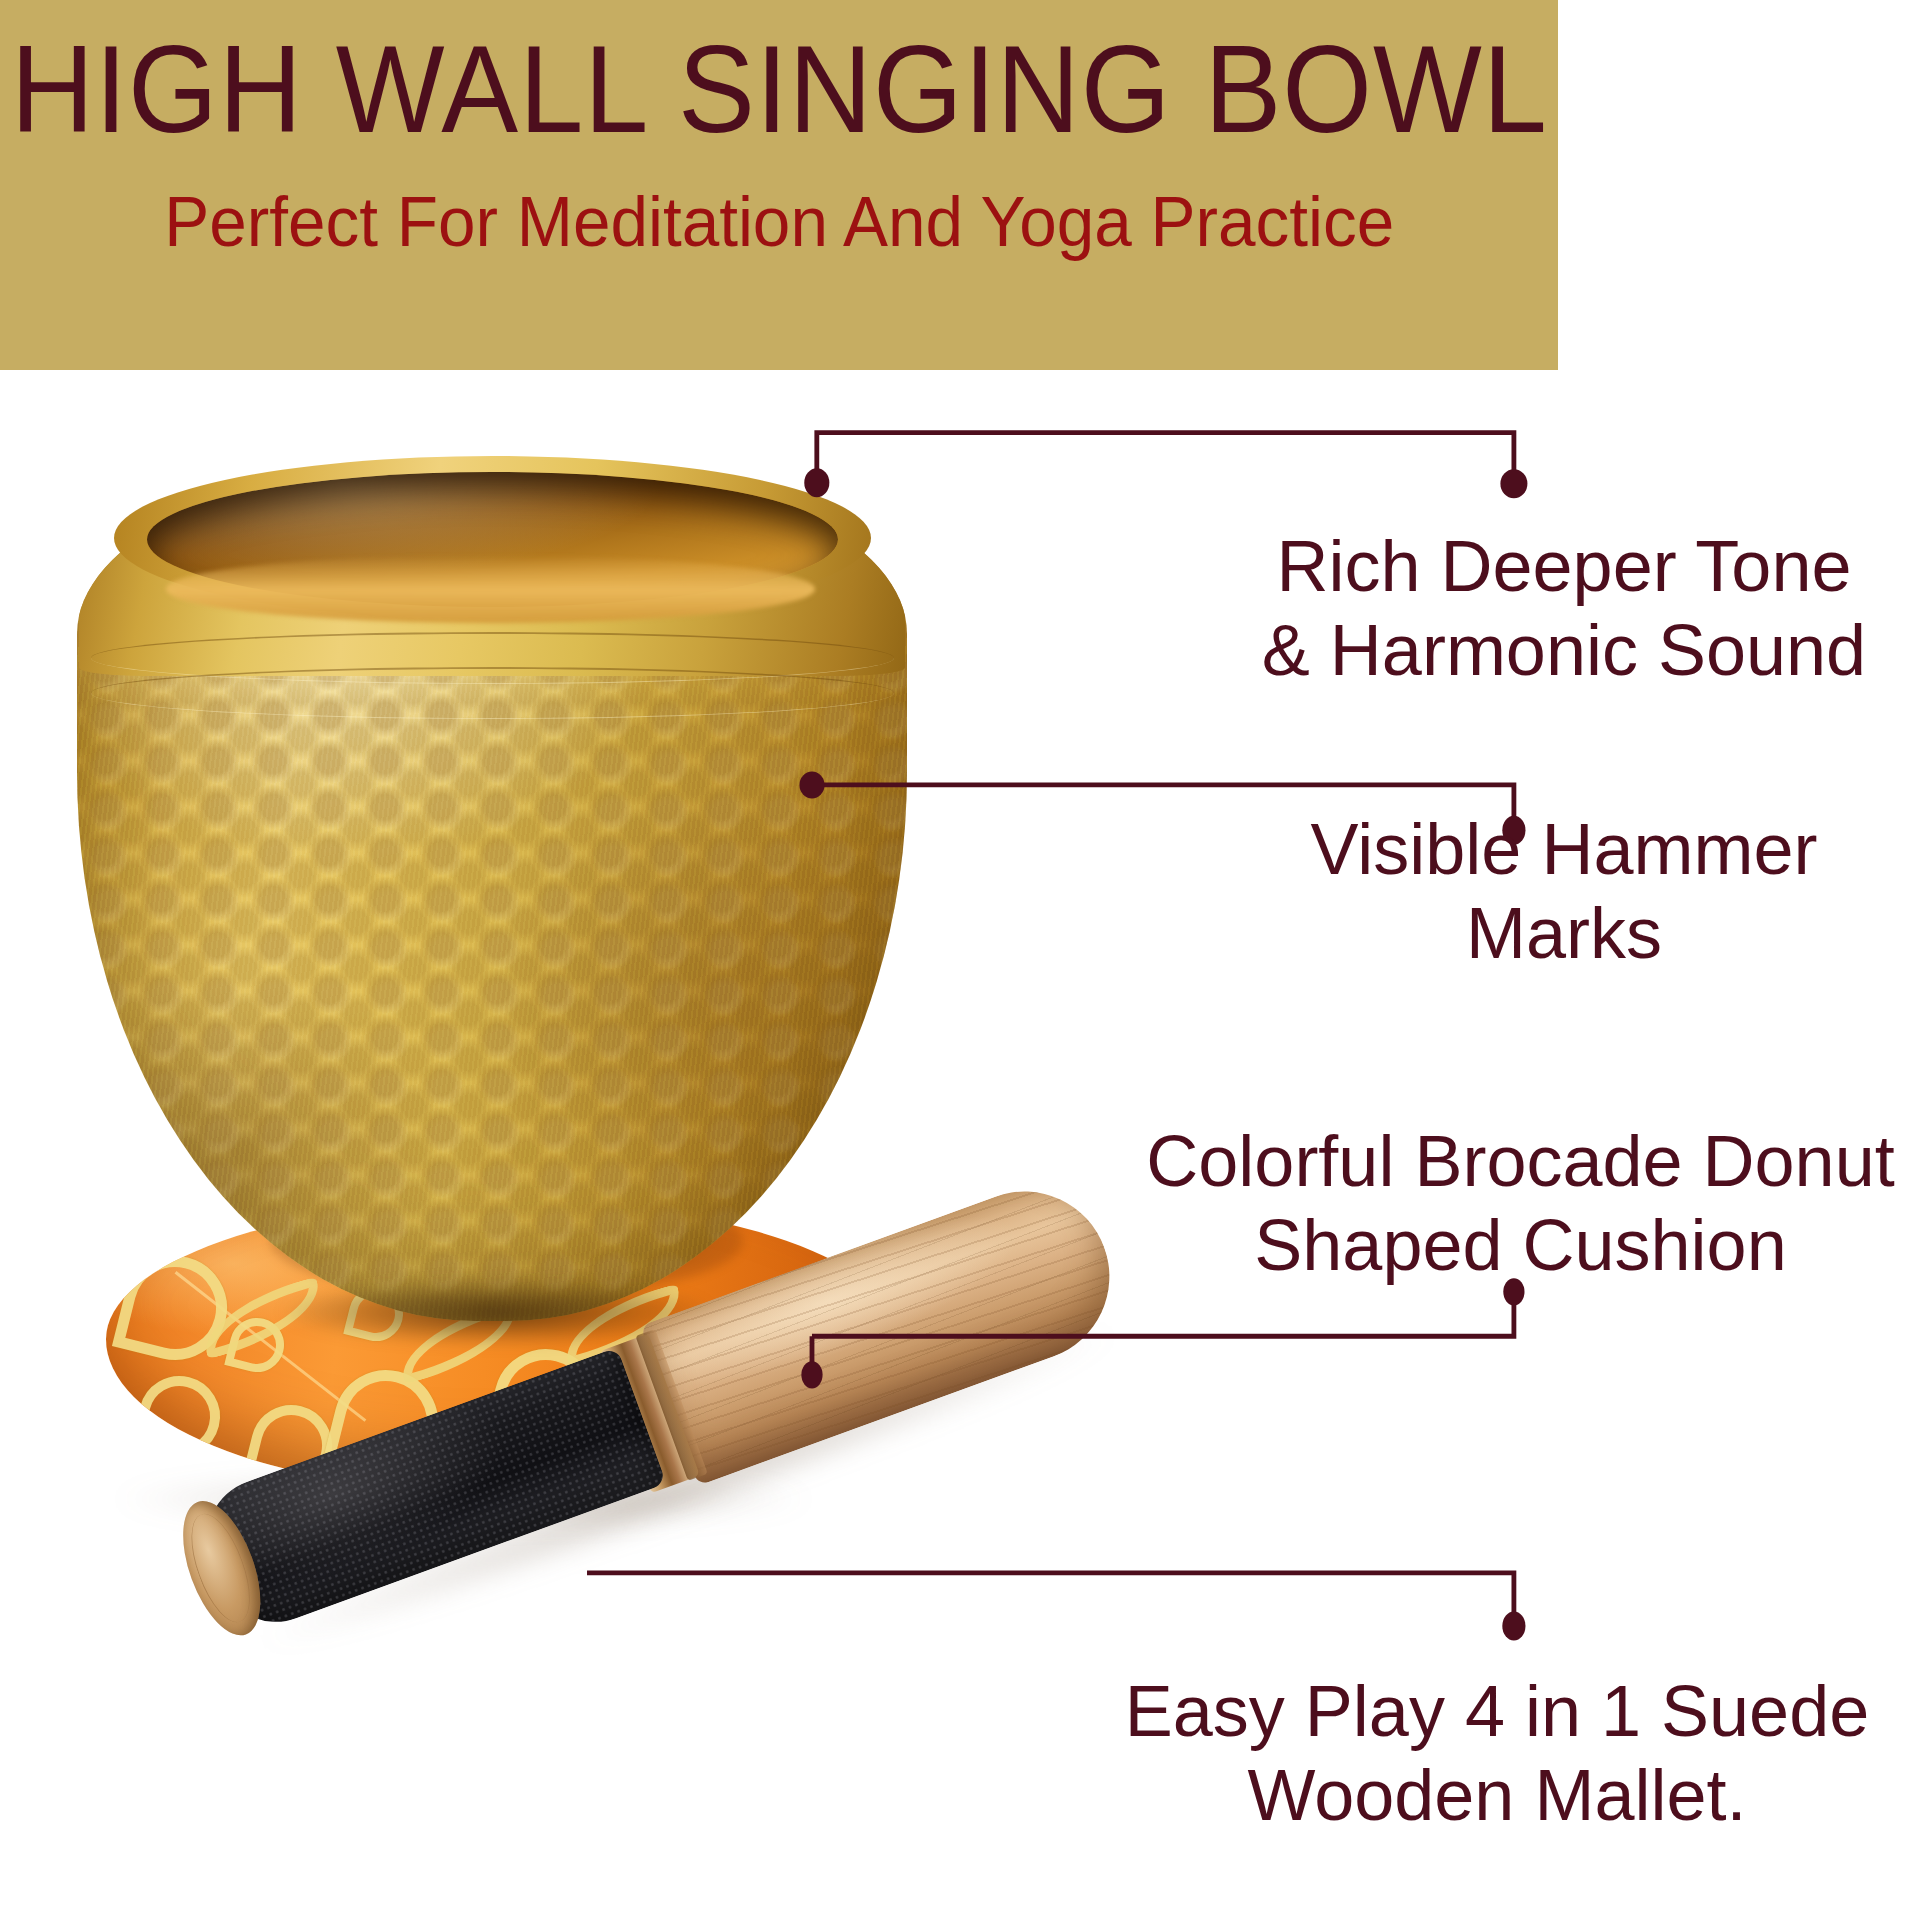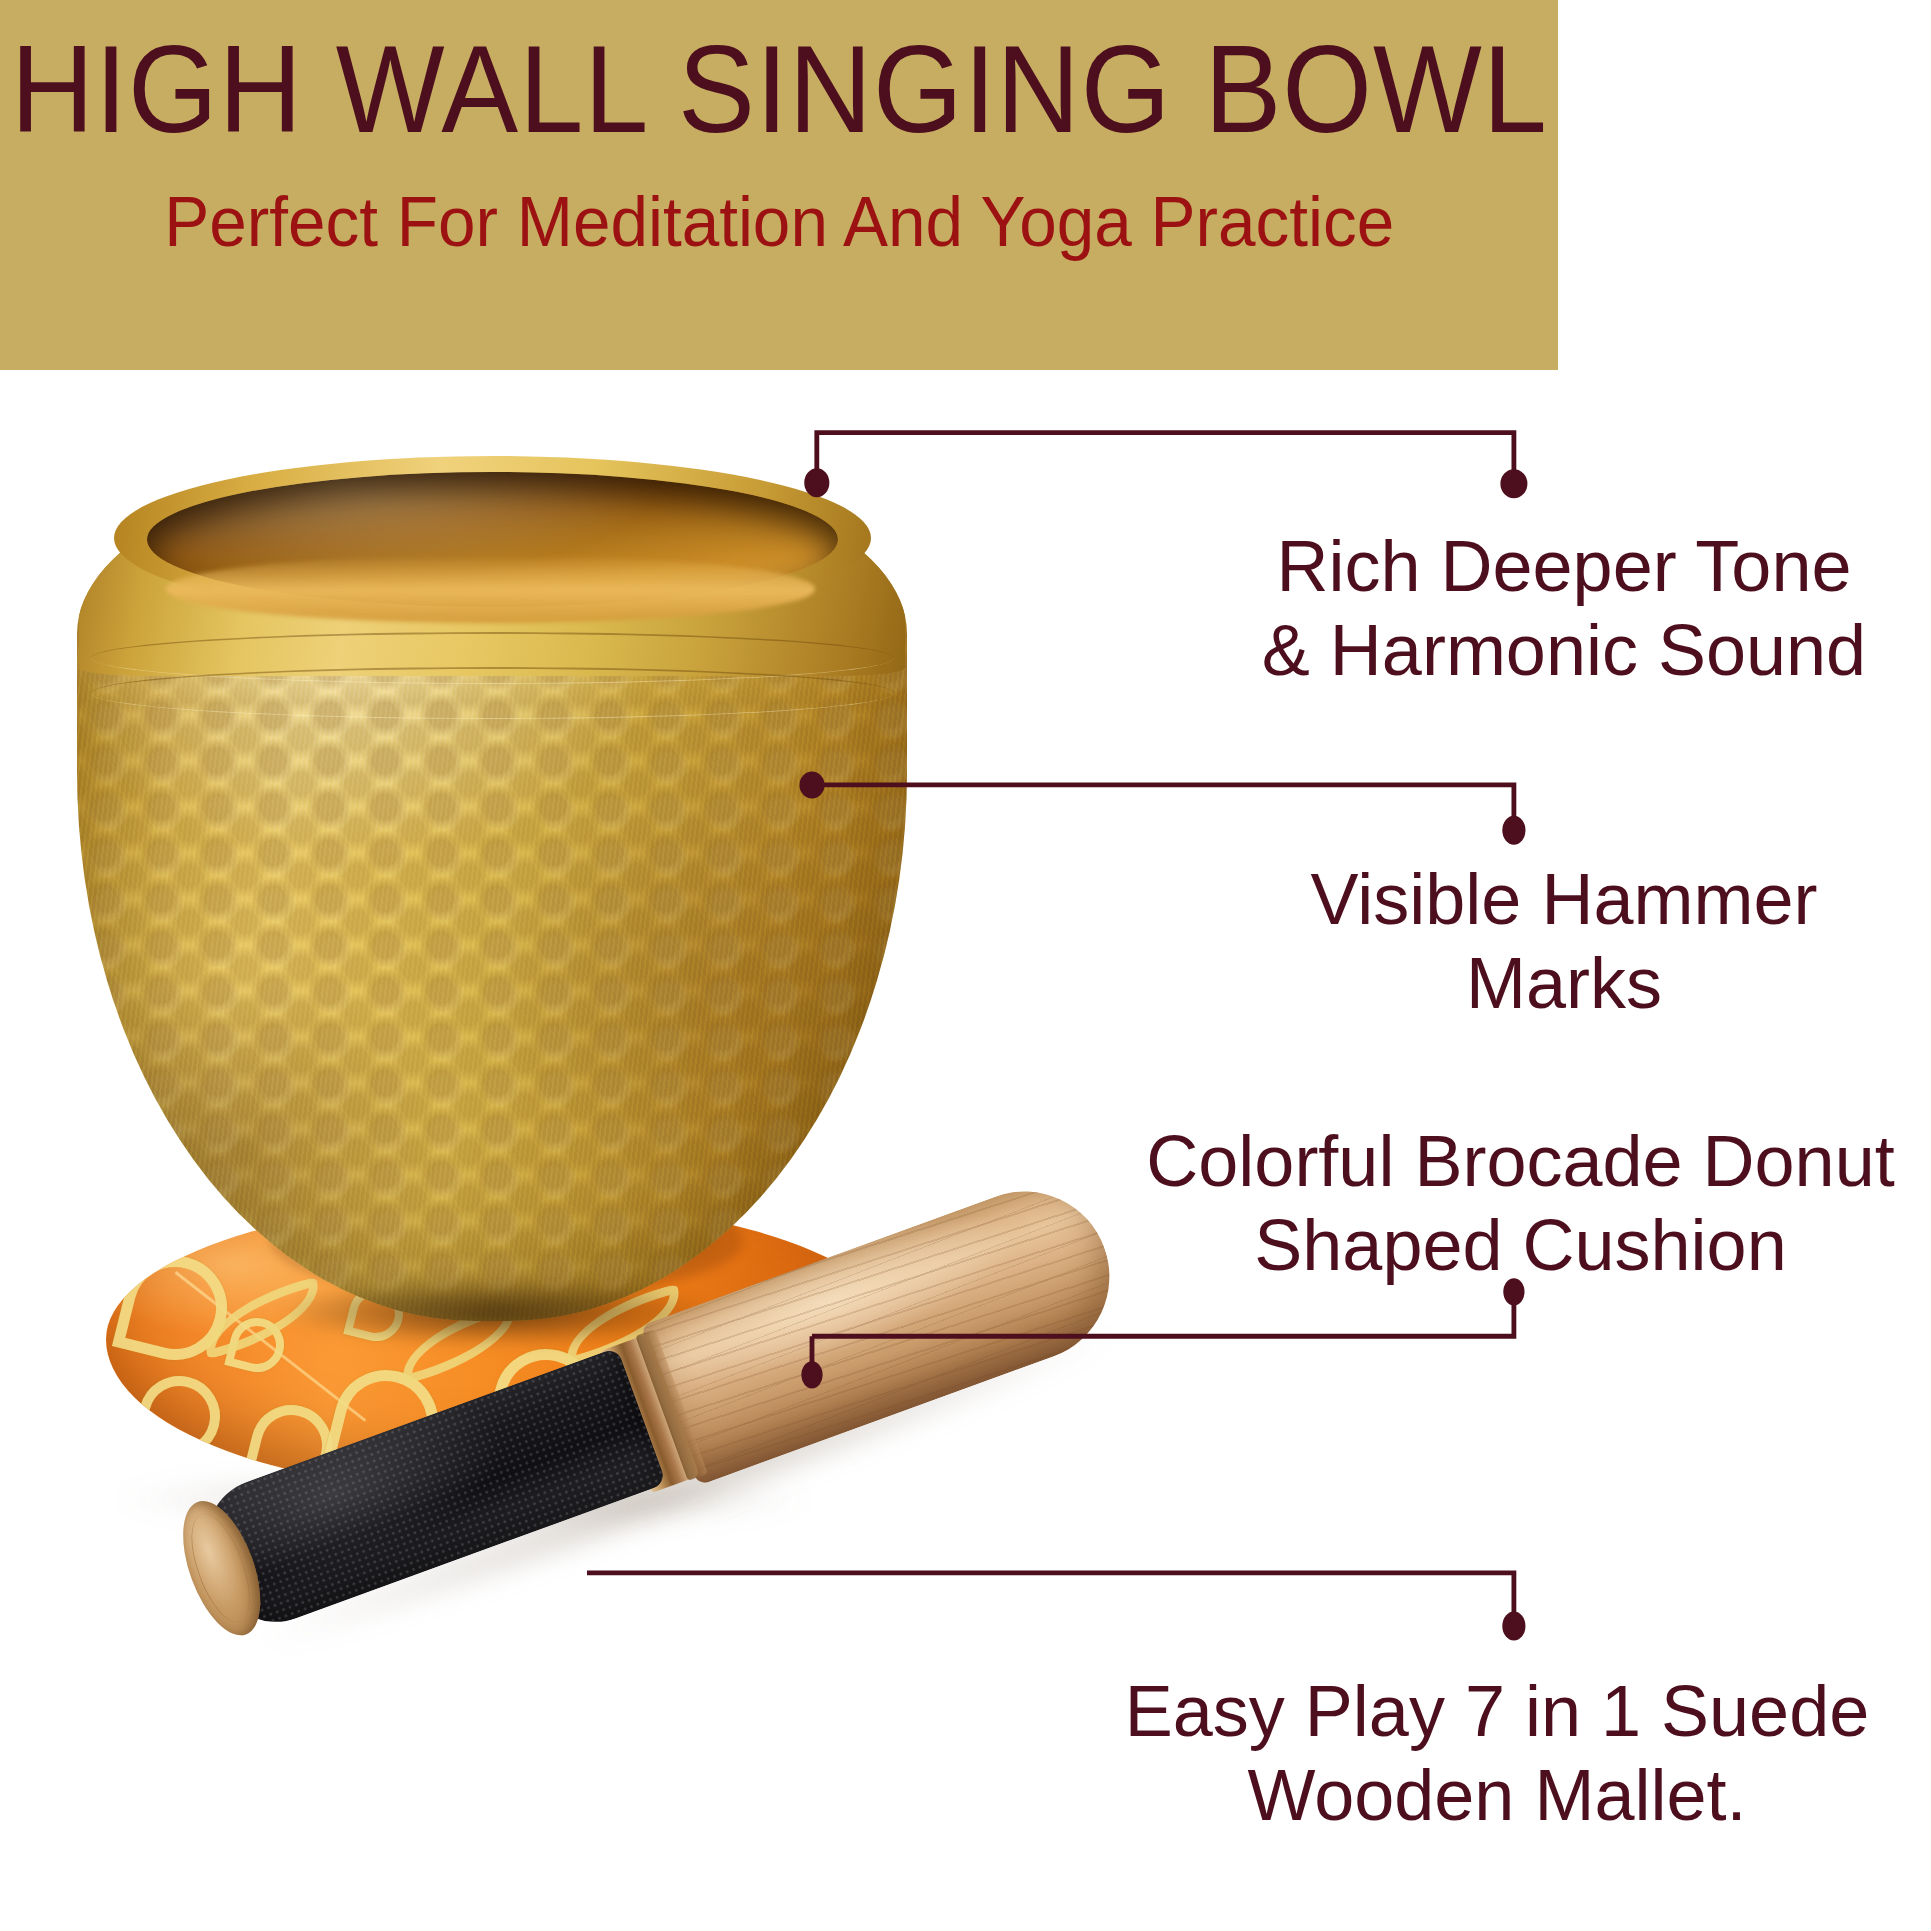--- a/index.html
+++ b/index.html
@@ -393,21 +393,21 @@
 
   <g>
     <path d="M608 1629 L1568 1629 L1568 1676" fill="none" stroke="#4d0e1d" stroke-width="5"></path>
     <ellipse cx="1568" cy="1684" rx="12" ry="15" fill="#4d0e1d"></ellipse>
   </g>
 </svg>
 
 <div class="callout-text ct-center" style="left:1197px; top:525px; width:734px;">Rich Deeper Tone
 &amp; Harmonic Sound</div>
 
-<div class="callout-text ct-center" style="left:1207px; top:858px; width:714px;">Visible Hammer
+<div class="callout-text ct-center" style="left:1207px; top:808px; width:714px;">Visible Hammer
 Marks</div>
 
 <div class="callout-text ct-center" style="left:1110px; top:1120px; width:821px;">Colorful Brocade Donut
 Shaped Cushion</div>
 
-<div class="callout-text ct-center" style="left:1072px; top:1670px; width:850px;">Easy Play 7 in 1 Suede
+<div class="callout-text ct-center" style="left:1072px; top:1670px; width:850px;">Easy Play 4 in 1 Suede
 Wooden Mallet.</div>
 
 
 </body></html>

